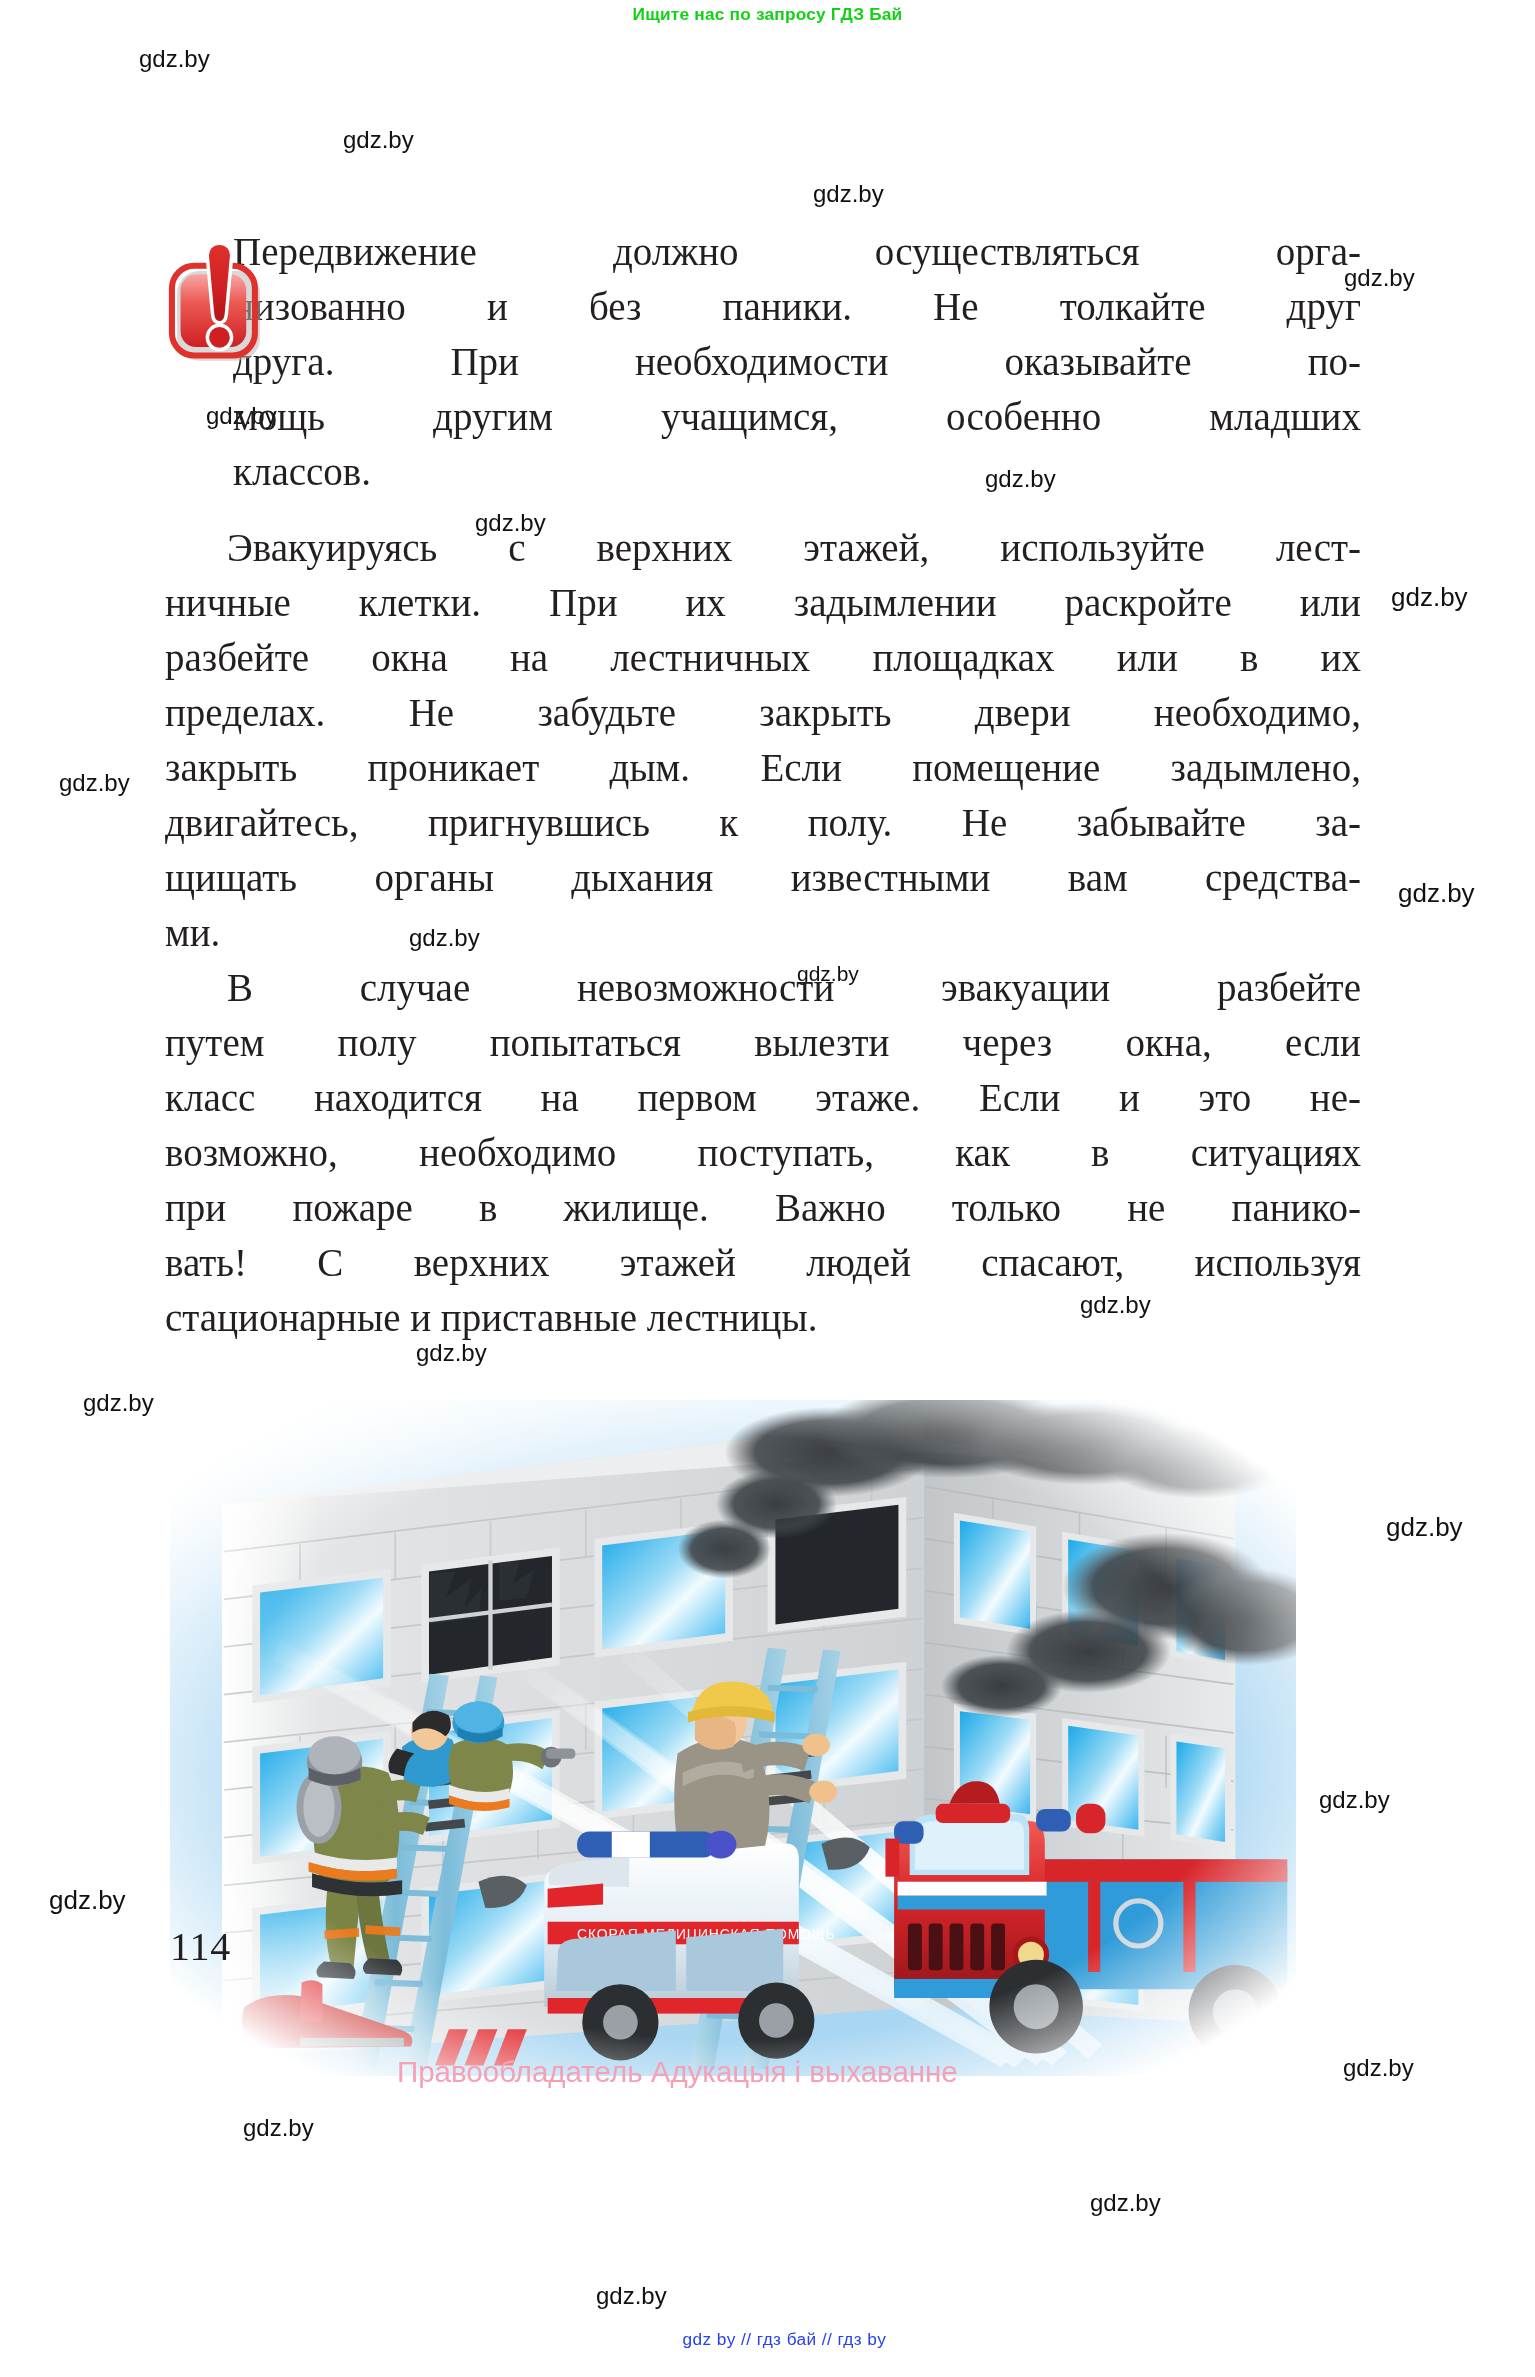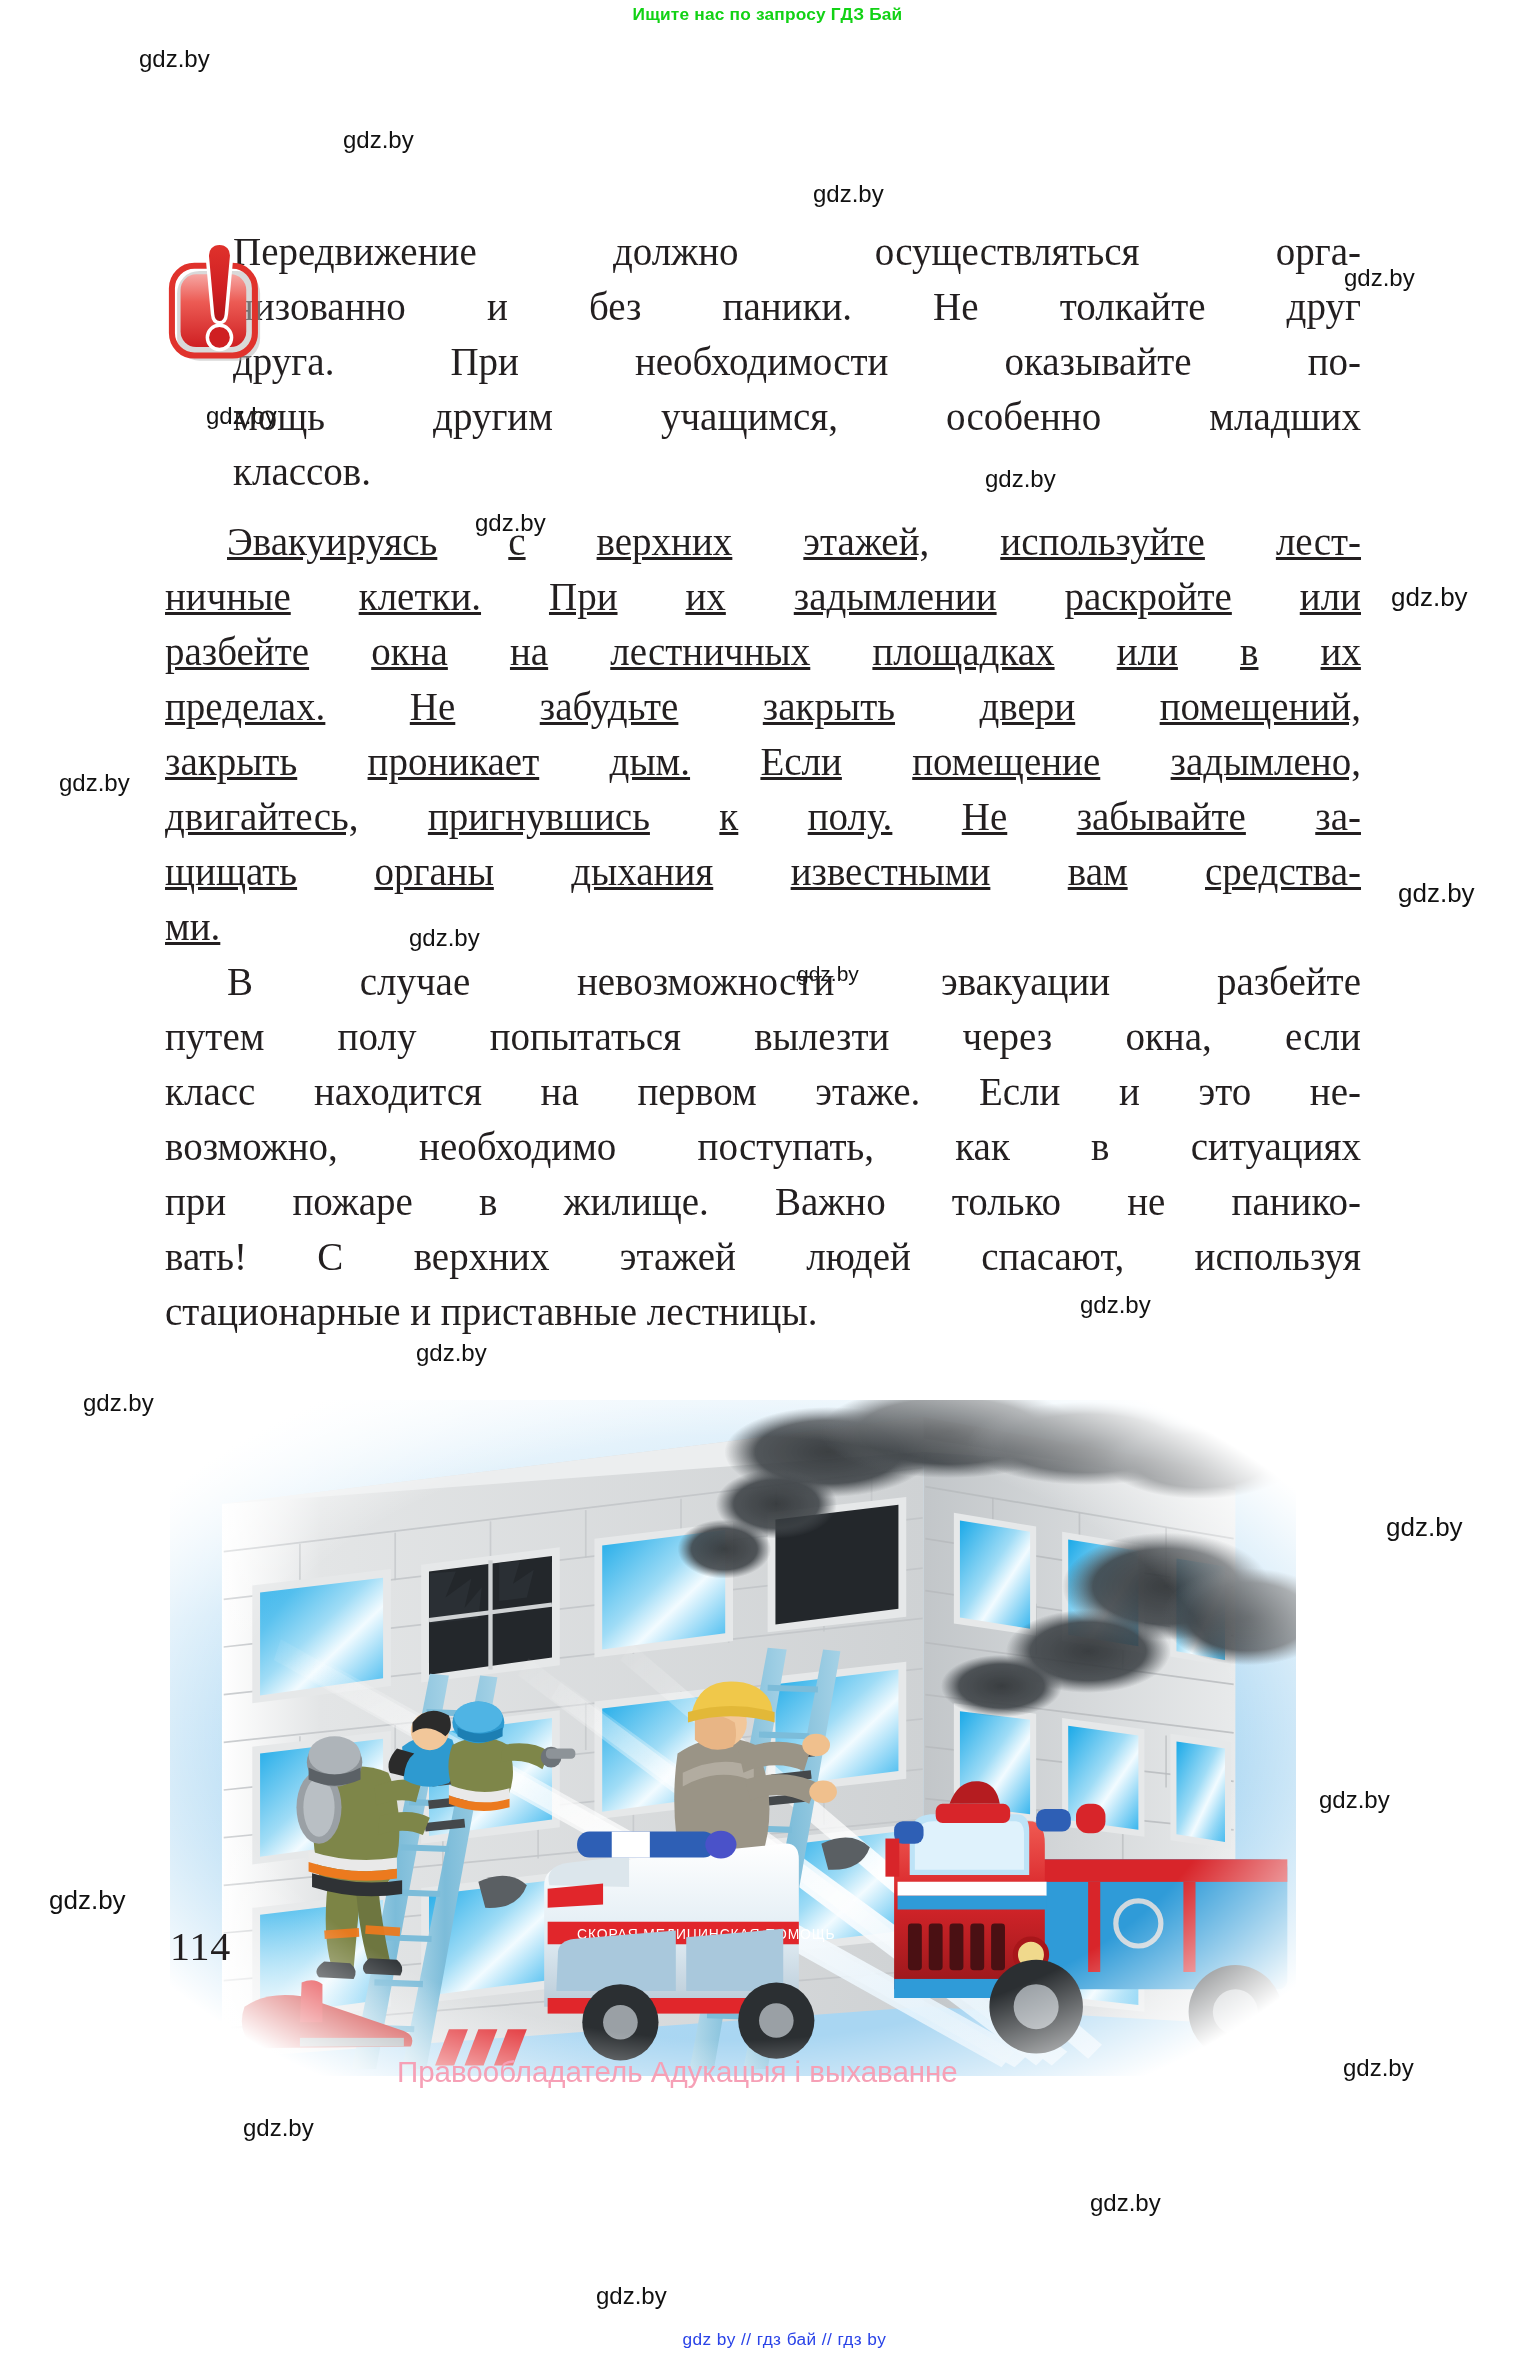--- a/index.html
+++ b/index.html
@@ -198,25 +198,25 @@
 
       <div class="callout-text">
         <div class="jline"><span class="w">Передвижение</span><span class="w">должно</span><span class="w">осуществляться</span><span class="w">орга-</span></div>
         <div class="jline"><span class="w">низованно</span><span class="w">и</span><span class="w">без</span><span class="w">паники.</span><span class="w">Не</span><span class="w">толкайте</span><span class="w">друг</span></div>
         <div class="jline"><span class="w">друга.</span><span class="w">При</span><span class="w">необходимости</span><span class="w">оказывайте</span><span class="w">по-</span></div>
         <div class="jline"><span class="w">мощь</span><span class="w">другим</span><span class="w">учащимся,</span><span class="w">особенно</span><span class="w">младших</span></div>
         <div class="jline nofill">классов.</div>
       </div>
     </div>
 
-    <div class="para-lines" style="margin-top:15px;text-decoration:underline;">
+    <div class="para-lines" style="margin-top:21px;">
       <div class="jline" style="padding-left:62px"><span class="w">Эвакуируясь</span><span class="w">с</span><span class="w">верхних</span><span class="w">этажей,</span><span class="w">используйте</span><span class="w">лест-</span></div>
       <div class="jline"><span class="w">ничные</span><span class="w">клетки.</span><span class="w">При</span><span class="w">их</span><span class="w">задымлении</span><span class="w">раскройте</span><span class="w">или</span></div>
       <div class="jline"><span class="w">разбейте</span><span class="w">окна</span><span class="w">на</span><span class="w">лестничных</span><span class="w">площадках</span><span class="w">или</span><span class="w">в</span><span class="w">их</span></div>
-      <div class="jline"><span class="w">пределах.</span><span class="w">Не</span><span class="w">забудьте</span><span class="w">закрыть</span><span class="w">двери</span><span class="w">помещений,</span></div>
+      <div class="jline"><span class="w">пределах.</span><span class="w">Не</span><span class="w">забудьте</span><span class="w">закрыть</span><span class="w">двери</span><span class="w">необходимо,</span></div>
       <div class="jline"><span class="w">закрыть</span><span class="w">проникает</span><span class="w">дым.</span><span class="w">Если</span><span class="w">помещение</span><span class="w">задымлено,</span></div>
       <div class="jline"><span class="w">двигайтесь,</span><span class="w">пригнувшись</span><span class="w">к</span><span class="w">полу.</span><span class="w">Не</span><span class="w">забывайте</span><span class="w">за-</span></div>
       <div class="jline"><span class="w">щищать</span><span class="w">органы</span><span class="w">дыхания</span><span class="w">известными</span><span class="w">вам</span><span class="w">средства-</span></div>
       <div class="jline nofill">ми.</div>
     </div>
 
     <div class="para-lines">
       <div class="jline" style="padding-left:62px"><span class="w">В</span><span class="w">случае</span><span class="w">невозможности</span><span class="w">эвакуации</span><span class="w">разбейте</span></div>
       <div class="jline"><span class="w">путем</span><span class="w">полу</span><span class="w">попытаться</span><span class="w">вылезти</span><span class="w">через</span><span class="w">окна,</span><span class="w">если</span></div>
       <div class="jline"><span class="w">класс</span><span class="w">находится</span><span class="w">на</span><span class="w">первом</span><span class="w">этаже.</span><span class="w">Если</span><span class="w">и</span><span class="w">это</span><span class="w">не-</span></div>

